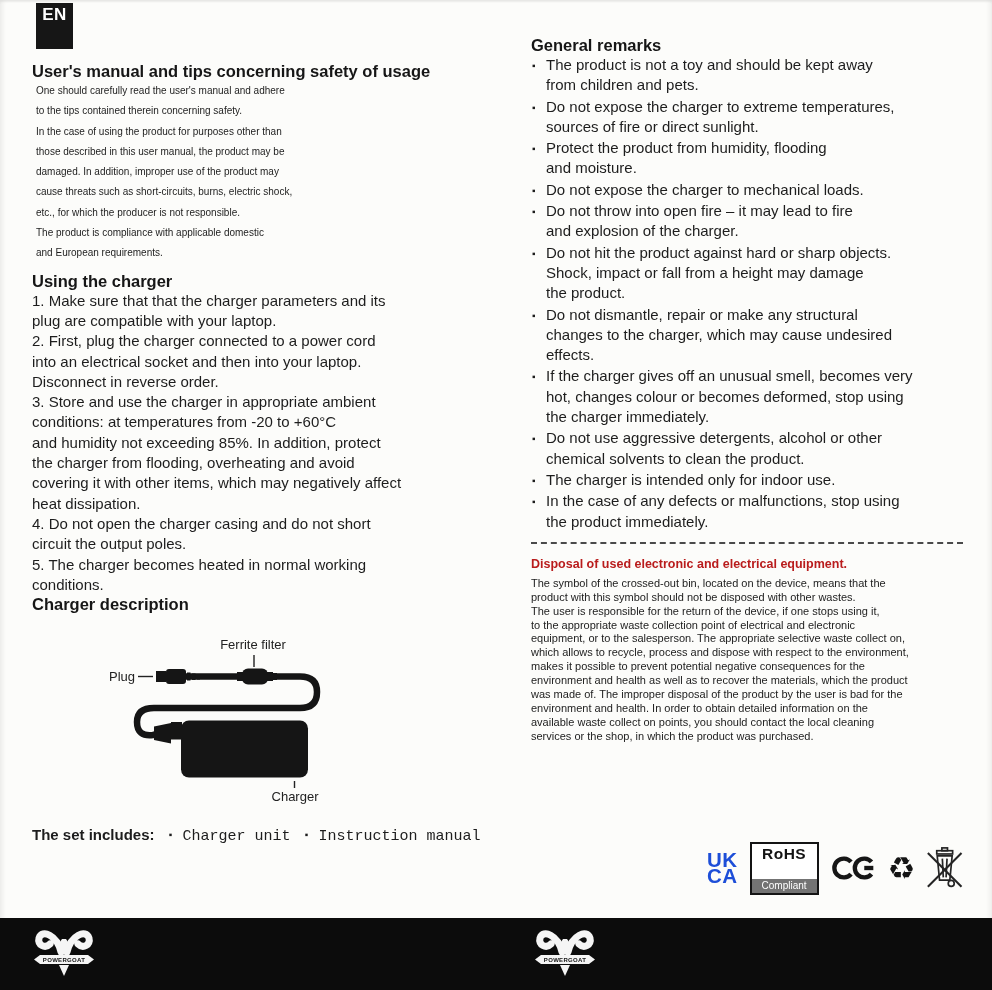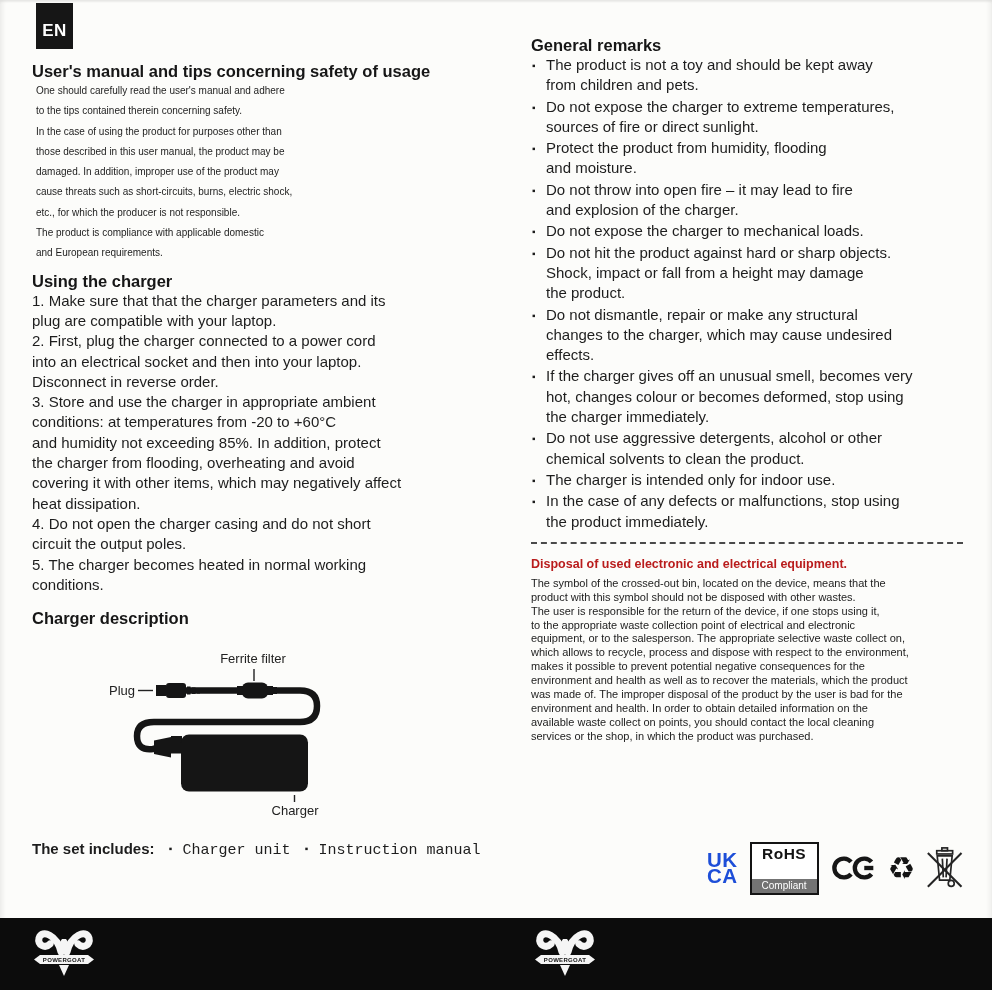--- a/index.html
+++ b/index.html
@@ -5,29 +5,29 @@
   html,body{margin:0;padding:0;background:#e9e9e7;}
   .page{
     position:relative;width:992px;height:990px;background:#fcfcfa;
     font-family:"Liberation Sans","DejaVu Sans",sans-serif;color:#1d1d1d;
     overflow:hidden;
     box-shadow:inset 3px 0 4px rgba(0,0,0,.06), inset -3px 0 4px rgba(0,0,0,.05), inset 0 2px 2px rgba(0,0,0,.04);
   }
   .en-badge{
     position:absolute;left:36px;top:3px;width:37px;height:46px;background:#161616;
     color:#fff;font-weight:bold;font-size:17px;letter-spacing:.5px;
-    display:flex;align-items:flex-end;justify-content:center;padding-bottom:8px;box-sizing:border-box;
+    display:flex;align-items:flex-end;justify-content:center;padding-bottom:24px;box-sizing:border-box;
   }
   .col-left{position:absolute;left:32px;top:62px;width:450px;}
   .col-right{position:absolute;left:531px;top:36px;width:432px;}
   h3.hd{font-size:16.5px;font-weight:bold;margin:0;color:#161616;}
   .hd-safety{margin-bottom:14px;}
   .para{font-size:10px;line-height:20.3px;white-space:pre-line;margin:0 0 8px 4px;}
   .hd-using{margin-bottom:10px;}
-  .steps{margin:0 0 14px 0;}
+  .steps{margin:0 0 0 0;}
   .step{font-size:15px;line-height:20.3px;white-space:pre-line;}
   .hd-desc{margin-top:8px;}
   .diagram{display:block;margin-top:10px;}
   .diagram text{font-size:13px;fill:#222;}
   .set-line{margin-top:22px;font-size:15px;}
   .set-label{font-weight:bold;}
   .inc-items{display:inline;font-family:Liberation Mono, monospace;}
   .inc-item::before{content:"▪";font-size:10px;vertical-align:2px;margin:0 9px 0 13px;}
   .hd-general{margin-bottom:12px;}
   ul.remarks{list-style:none;margin:0;padding:0;}
@@ -135,23 +135,23 @@
 
   <div class="col-right">
     <h3 class="hd hd-general">General remarks</h3>
     <ul class="remarks">
         <li>The product is not a toy and should be kept away
 from children and pets.</li>
         <li>Do not expose the charger to extreme temperatures,
 sources of fire or direct sunlight.</li>
         <li>Protect the product from humidity, flooding
 and moisture.</li>
+        <li>Do not expose the charger to mechanical loads.</li>
         <li>Do not throw into open fire – it may lead to fire
 and explosion of the charger.</li>
-        <li>Do not expose the charger to mechanical loads.</li>
         <li>Do not hit the product against hard or sharp objects.
 Shock, impact or fall from a height may damage
 the product.</li>
         <li>Do not dismantle, repair or make any structural
 changes to the charger, which may cause undesired
 effects.</li>
         <li>If the charger gives off an unusual smell, becomes very
 hot, changes colour or becomes deformed, stop using
 the charger immediately.</li>
         <li>Do not use aggressive detergents, alcohol or other

